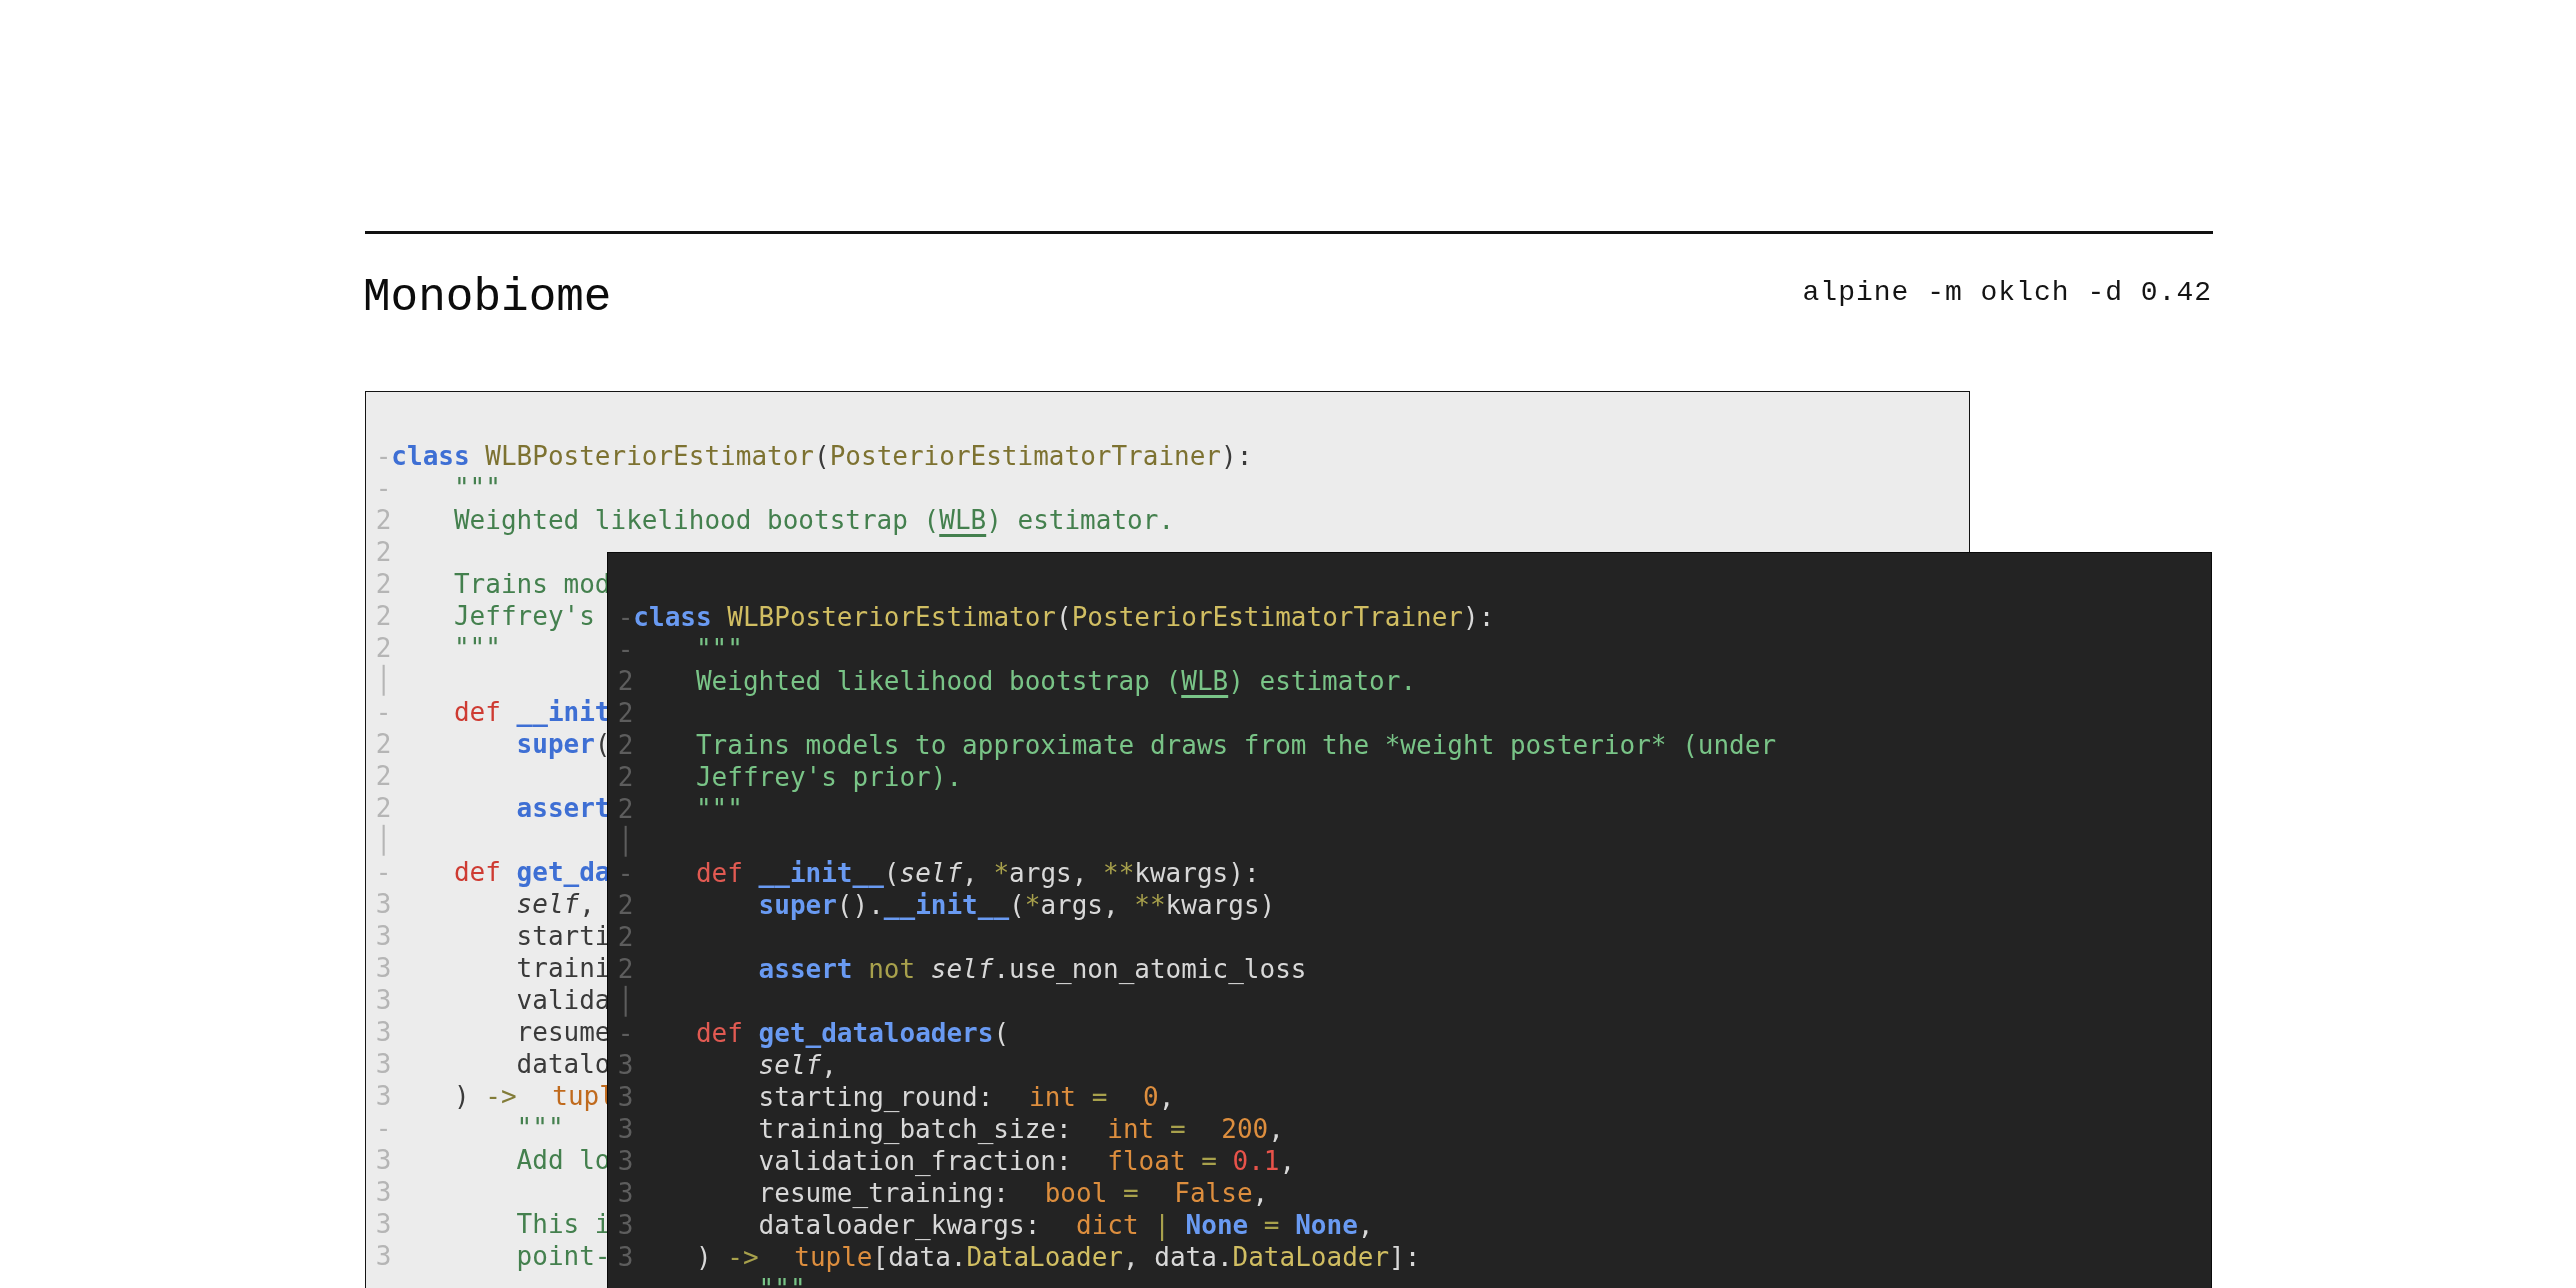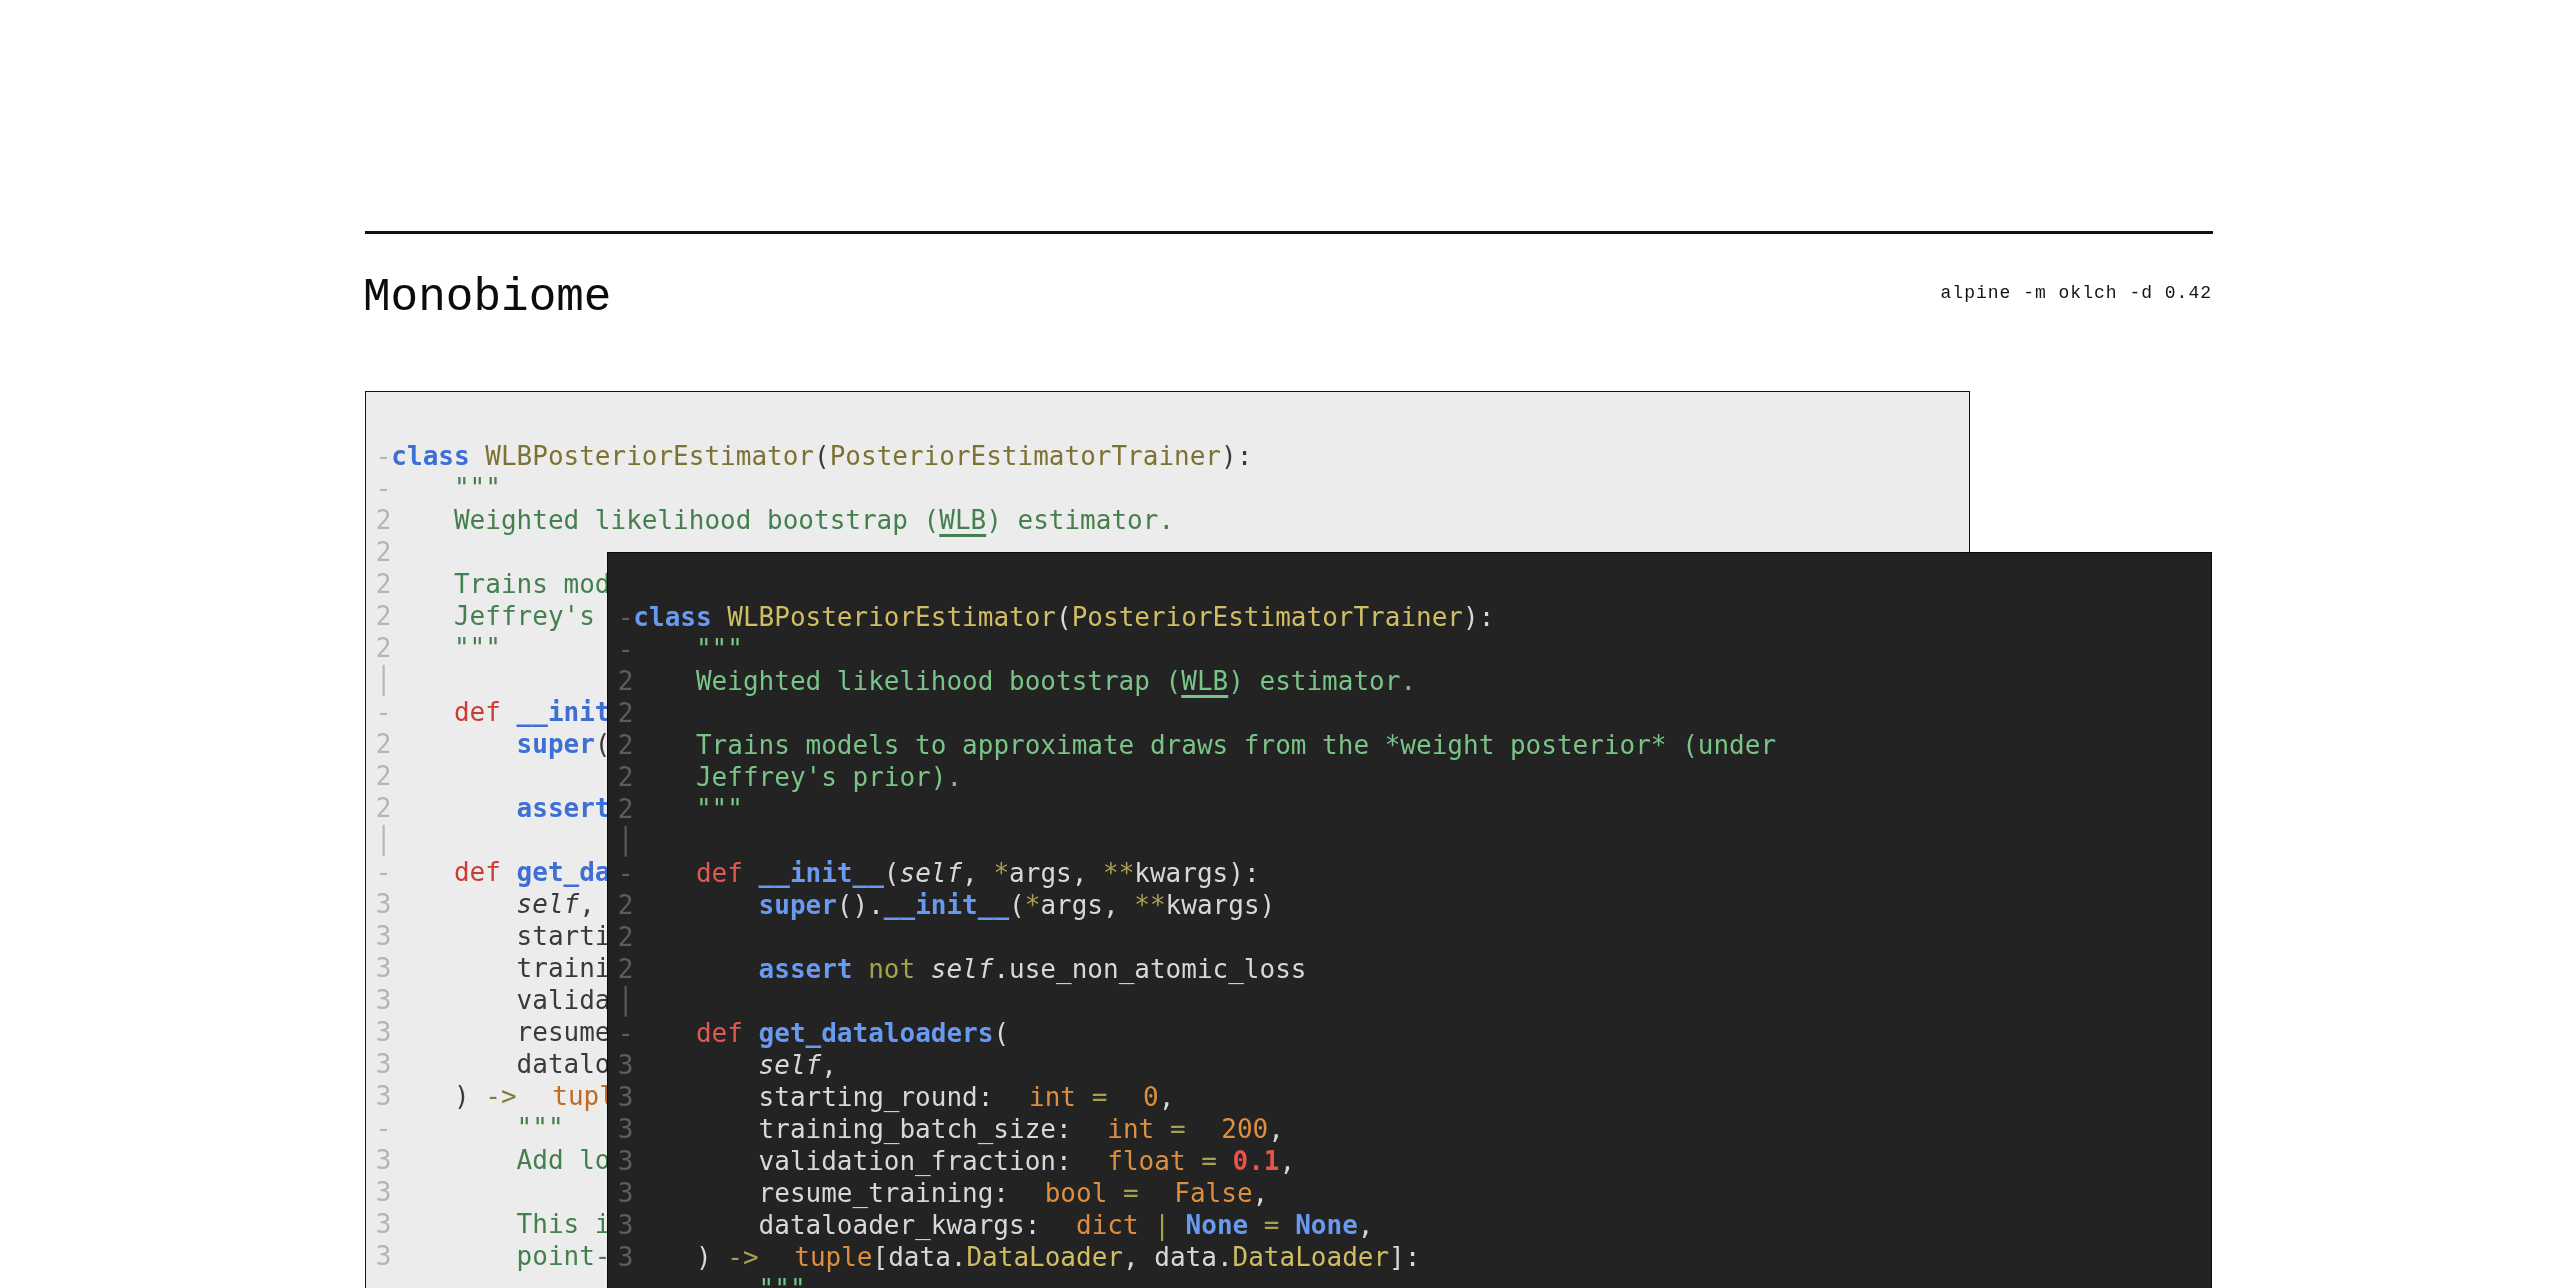--- a/index.html
+++ b/index.html
@@ -16,21 +16,21 @@
   }
   .page-title{
     position:absolute;left:363px;top:269px;
     margin:0;font-family:"Liberation Mono", monospace;
     font-size:46px;line-height:58px;font-weight:400;
     color:#0c0c0c;white-space:pre;letter-spacing:0px;
   }
   .render-settings{
     position:absolute;right:364px;top:280px;
     font-family:"Liberation Mono", monospace;
-    font-size:18px;line-height:26px;color:#141414;
+    font-size:28px;line-height:26px;color:#141414;
     letter-spacing:1px;white-space:pre;text-align:right;
   }
   .panel{
     position:absolute;
     width:1605px;
     box-sizing:border-box;
     border:1.9px solid #141414;
     padding:48px 0 0 9.7px;
     overflow:hidden;
     font-family:"DejaVu Sans Mono", monospace;
@@ -52,21 +52,21 @@
   .tk-d{color:var(--defkw);}
   .tk-c{color:var(--classname);}
   .tk-s{color:var(--string);}
   .tk-su{
     color:var(--string);
     text-decoration:underline;
     text-decoration-thickness:2.6px;
     text-underline-offset:5.2px;
   }
   .tk-t{color:var(--type);margin-left:20px;}
-  .tk-f{color:var(--floatnum);font-weight:bold;}
+  .tk-f{color:var(--floatnum);}
   .tk-o{color:var(--operator);}
   .tk-p{color:var(--plain);}
   .tk-i{color:var(--plain);font-style:italic;}
 </style>
 </head>
 <body>
 
 <div class="top-rule"></div>
 
 <h1 class="page-title">Monobiome</h1>

